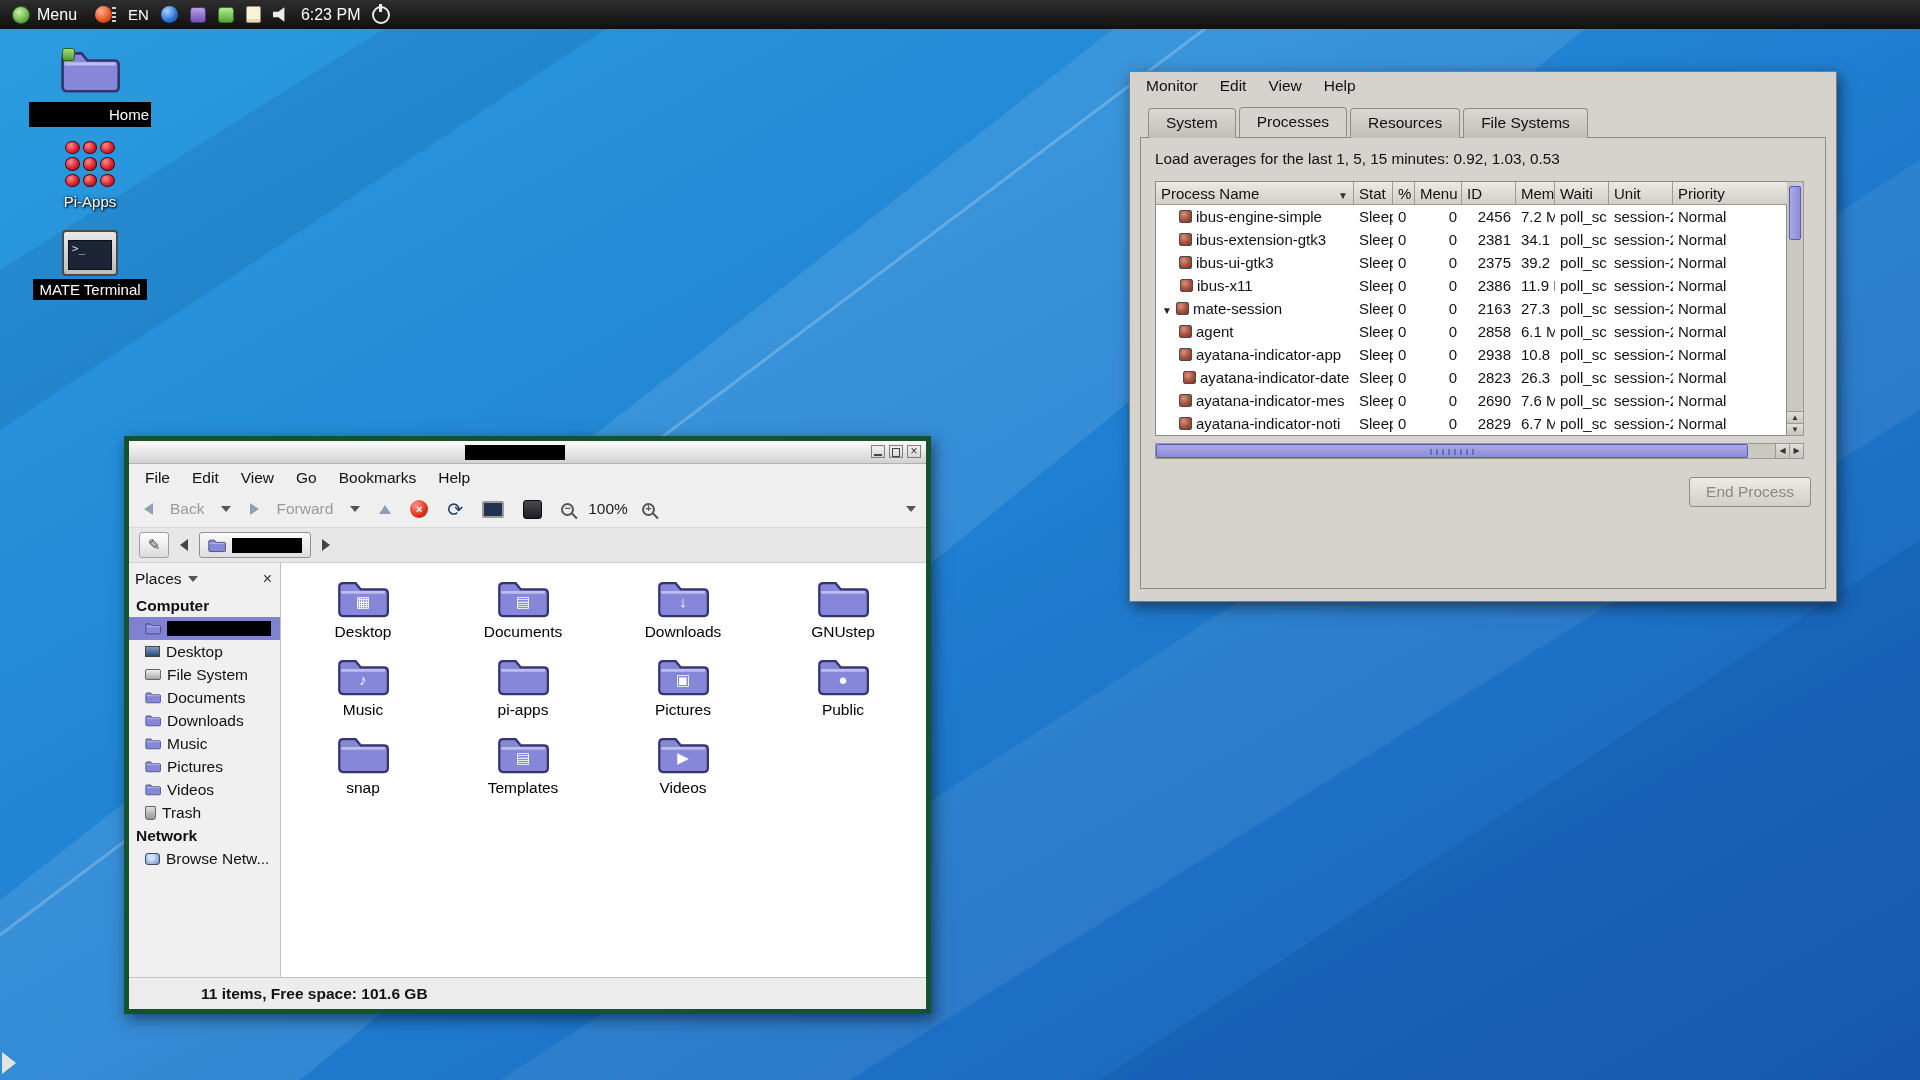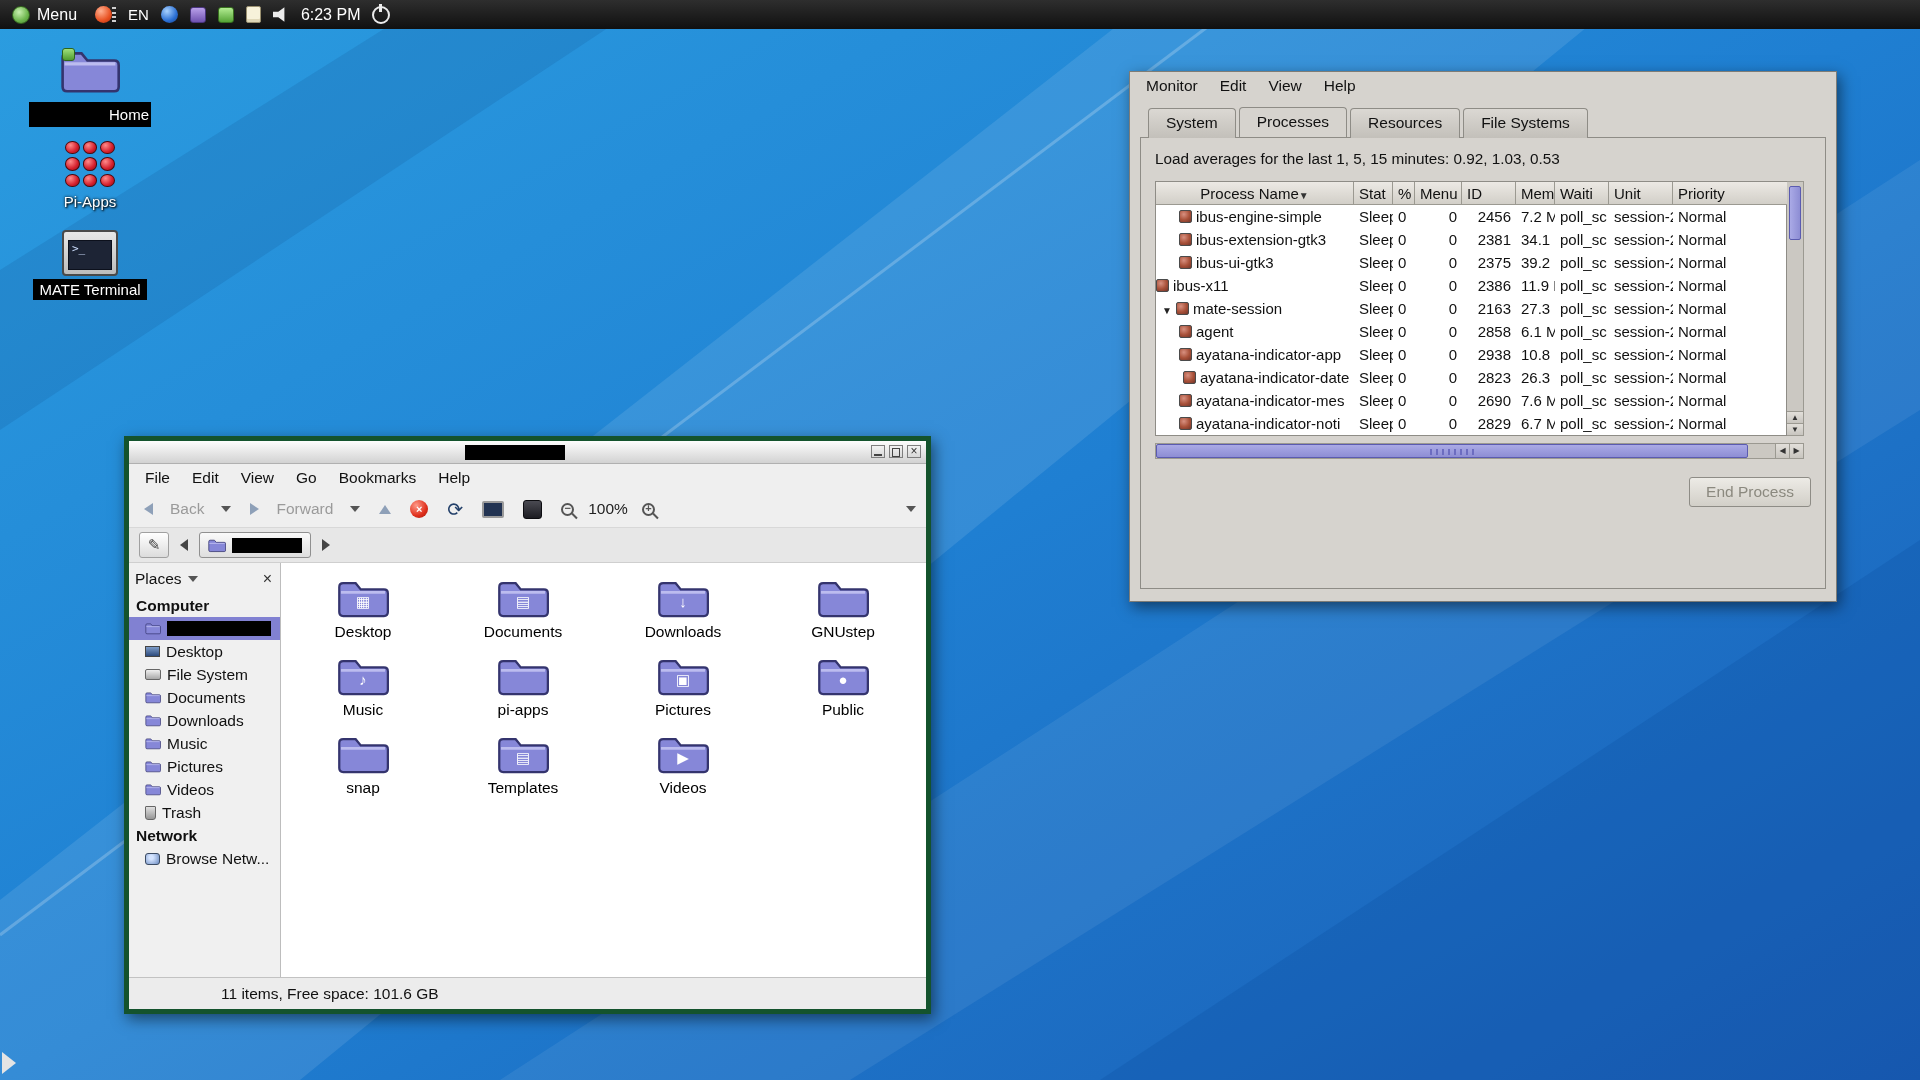--- a/index.html
+++ b/index.html
@@ -133,21 +133,21 @@
     background:radial-gradient(circle at 40% 35%, #d4e4ff 20%, #6a8ac0); }
 
   .fm-main { flex:1; background:#fff; overflow:hidden; }
   .grid { display:grid; grid-template-columns:repeat(4,160px); padding:14px 0 0 2px; }
   .cell { height:78px; display:flex; flex-direction:column; align-items:center; }
   .cell .ic { position:relative; height:46px; }
   .emblem { position:absolute; left:50%; top:16px; transform:translateX(-50%); color:#fff; font-size:15px; }
   .cell .lbl { font-size:15.5px; color:#000; }
 
   .fm-status { height:32px; border-top:1px solid #c2c2c2; background:#ECECEC; display:flex;
-    align-items:center; padding-left:92px; font-size:15.5px; flex-shrink:0; }
+    align-items:center; padding-left:72px; font-size:15.5px; flex-shrink:0;font-weight:bold; }
 
   
   .sm-window { left:1129px; top:71px; width:708px; height:531px; background:#D6D3CE;
     border:1px solid #7e7c76; display:flex; flex-direction:column; font-size:16px; color:#111; }
   .sm-titlebar { height:23px; background:linear-gradient(#cfcdc8,#b0ada7); display:flex;
     align-items:center; justify-content:center; color:#f3f2ef; font-weight:bold; font-size:15.5px;
     text-shadow:0 1px 1px #767470; flex-shrink:0; }
   .sm-menubar { height:27px; display:flex; align-items:center; padding-left:5px; flex-shrink:0; }
   .sm-notebook { flex:1; margin:7px 10px 12px; position:relative; }
   .tabbar { display:flex; padding-left:8px; position:relative; z-index:3; }
@@ -155,21 +155,21 @@
     border-radius:4px 4px 0 0; background:linear-gradient(#dbd8d3,#c3c0ba); font-size:15.5px; position:relative; top:2px; }
   .tab.active { background:#D6D3CE; top:1px; padding-bottom:6px; z-index:4; }
   .nb-content { position:absolute; left:0; right:0; top:31px; bottom:0; border:1px solid #8e8c86;
     background:#D6D3CE; padding:10px 14px; z-index:1; }
   .load-text { font-size:15.3px; margin:2px 0 13px; }
   .table-wrap { display:flex; }
   .tbl { width:632px; border:1px solid #8e8c86; background:#fff; }
   .thead { display:flex; height:23px; }
   .th { background:linear-gradient(#ECE9E4,#D2CFC8); border-right:1px solid #9b9991; border-bottom:1px solid #9b9991;
     font-size:15px; padding:0 5px; white-space:nowrap; overflow:hidden; display:flex; align-items:center; flex-shrink:0; }
-  .th.first { justify-content:center; }
+  .th.first { justify-content:space-between; }
   .sort-arrow::before { content:"▼"; font-size:10px; color:#333; }
   .tbody { height:230px; overflow:hidden; background:#fff; }
   .tr { display:flex; height:23px; align-items:center; }
   .td { padding:0 5px; font-size:15px; white-space:nowrap; overflow:hidden; flex-shrink:0; }
   .td.num { text-align:right; }
   .td.name { display:flex; align-items:center; gap:4px; }
   .proc-ico { width:13px; height:13px; border-radius:2px; flex-shrink:0; border:1px solid #4a4a4a;
     background:radial-gradient(circle at 35% 30%, #d89080, #a85038 55%, #70352a); }
   .expander { flex-shrink:0; }
   .expander::before { content:"▼"; font-size:10px; color:#222; }
@@ -594,21 +594,21 @@
                 <div class="td" style="width: 39px;">Sleep</div>
                 <div class="td" style="width: 22px;">0</div>
                 <div class="td num" style="width: 47px;">0</div>
                 <div class="td num" style="width: 54px;">2375</div>
                 <div class="td" style="width: 39px;">39.2 MiB</div>
                 <div class="td" style="width: 54px;">poll_sc</div>
                 <div class="td" style="width: 64px;">session-2.s</div>
                 <div class="td" style="width: 115px;">Normal</div>
               </div>
               <div class="tr">
-                <div class="td name" style="width: 198px; padding-left: 0;">
+                <div class="td name" style="width: 198px; padding-left: 24px;">
                   <span class="proc-ico"></span>
                   <span>ibus-x11</span>
                 </div>
                 <div class="td" style="width: 39px;">Sleep</div>
                 <div class="td" style="width: 22px;">0</div>
                 <div class="td num" style="width: 47px;">0</div>
                 <div class="td num" style="width: 54px;">2386</div>
                 <div class="td" style="width: 39px;">11.9 MiB</div>
                 <div class="td" style="width: 54px;">poll_sc</div>
                 <div class="td" style="width: 64px;">session-2.s</div>

